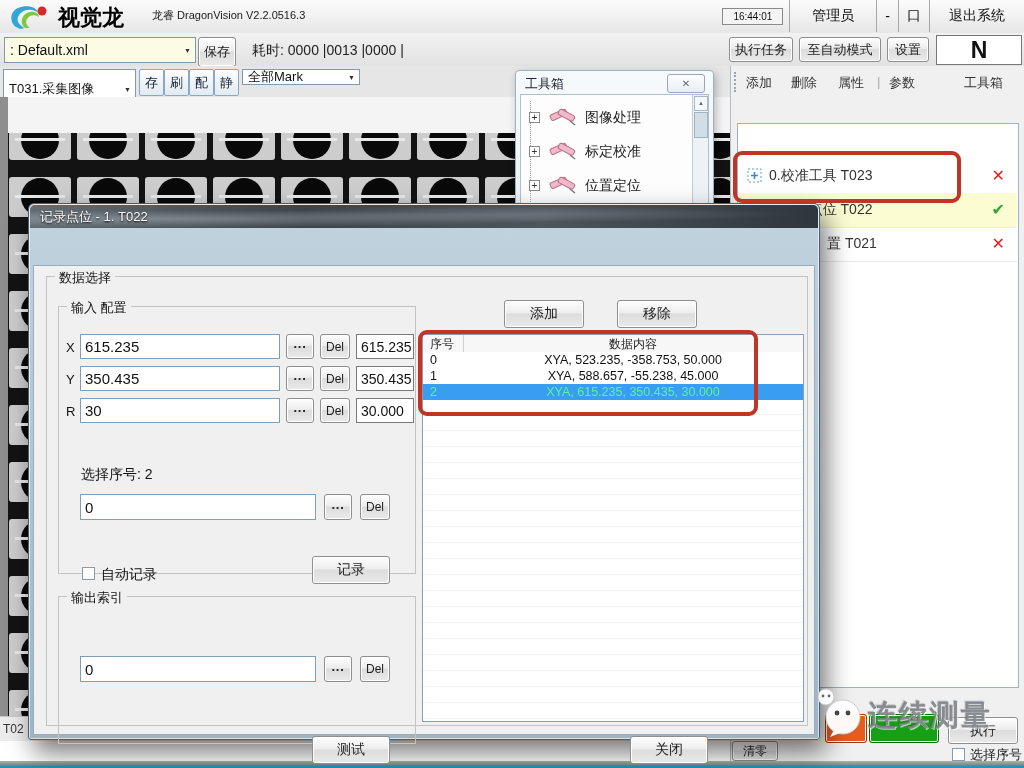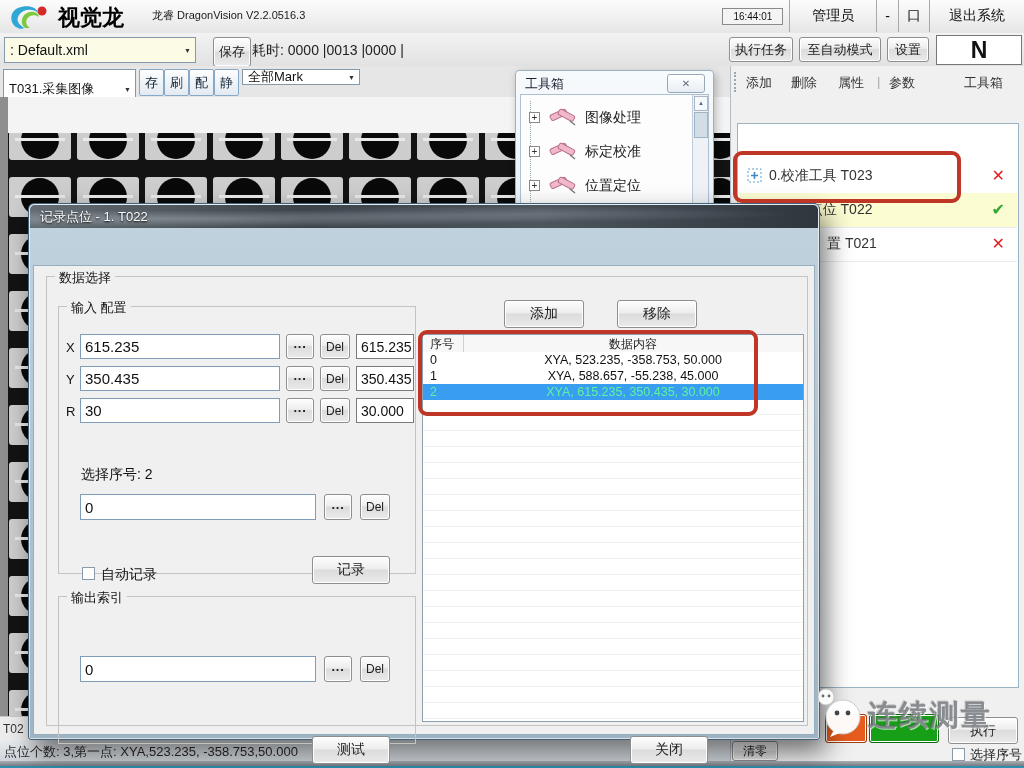--- a/index.html
+++ b/index.html
@@ -115,21 +115,21 @@
       <div class="cell" style="padding:0 8px">口</div>
       <div class="cell" style="min-width:70px">退出系统</div>
     </div>
   </div>
 
   <div class="row2">
     <div class="combo" style="left:4px;top:4px;width:192px;height:26px;background:#fbfbe6">
       <span class="txt" style="font-size:14px">: Default.xml</span>
       <span class="arrow">▼</span>
     </div>
-    <div class="btn" style="left:213px;top:4px;width:38px;height:30px">保存</div>
+    <div class="btn" style="left:198px;top:4px;width:38px;height:30px">保存</div>
     <span class="abs" style="left:252px;top:9px;font-size:14px;color:#222">耗时: 0000  |0013  |0000  |</span>
     <div class="btn" style="left:729px;top:4px;width:64px;height:25px">执行任务</div>
     <div class="btn" style="left:799px;top:4px;width:82px;height:25px">至自动模式</div>
     <div class="btn" style="left:887px;top:4px;width:42px;height:25px">设置</div>
     <div class="abs" style="left:936px;top:2px;width:84px;height:28px;background:#fff;border:1px solid #777;
          display:flex;align-items:center;justify-content:center;font-size:23px;font-weight:bold">N</div>
   </div>
 
   <div class="row3">
     <div class="combo" style="left:3px;top:3px;width:133px;height:40px">
@@ -158,23 +158,20 @@
           <rect x="9" y="33" width="50" height="3" fill="#e9e9e9"></rect>
         </pattern>
       </defs>
       <rect width="722" height="583" fill="url(#cells)"></rect>
       <rect width="722" height="583" fill="none"></rect>
     </svg>
   </div>
 
   <div class="tstrip">
     <span class="abs" style="left:3px;top:5px">T02</span>
-  </div>
-  <div class="statusbar">
-    <span class="abs" style="left:4px;top:3px">点位个数: 3,第一点: XYA,523.235, -358.753,50.000</span>
   </div>
   <div class="bottomedge"></div>
 
   <div class="panel">
     <div class="abs" style="left:3px;top:6px;height:20px;border-left:2px dotted #9aa5af"></div>
     <span class="pmenu" style="left:15px">添加</span>
     <span class="pmenu" style="left:60px">删除</span>
     <span class="pmenu" style="left:107px">属性</span>
     <span class="pmenu" style="left:146px;color:#aaa">|</span>
     <span class="pmenu" style="left:158px">参数</span>

